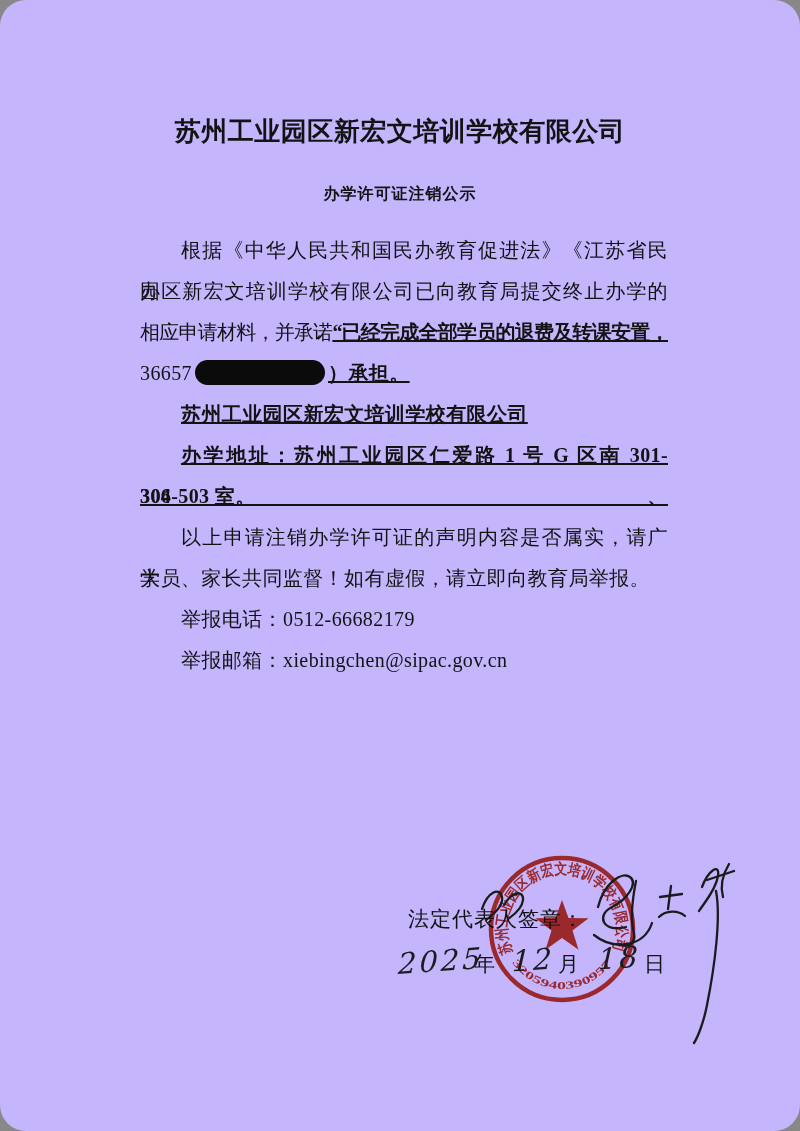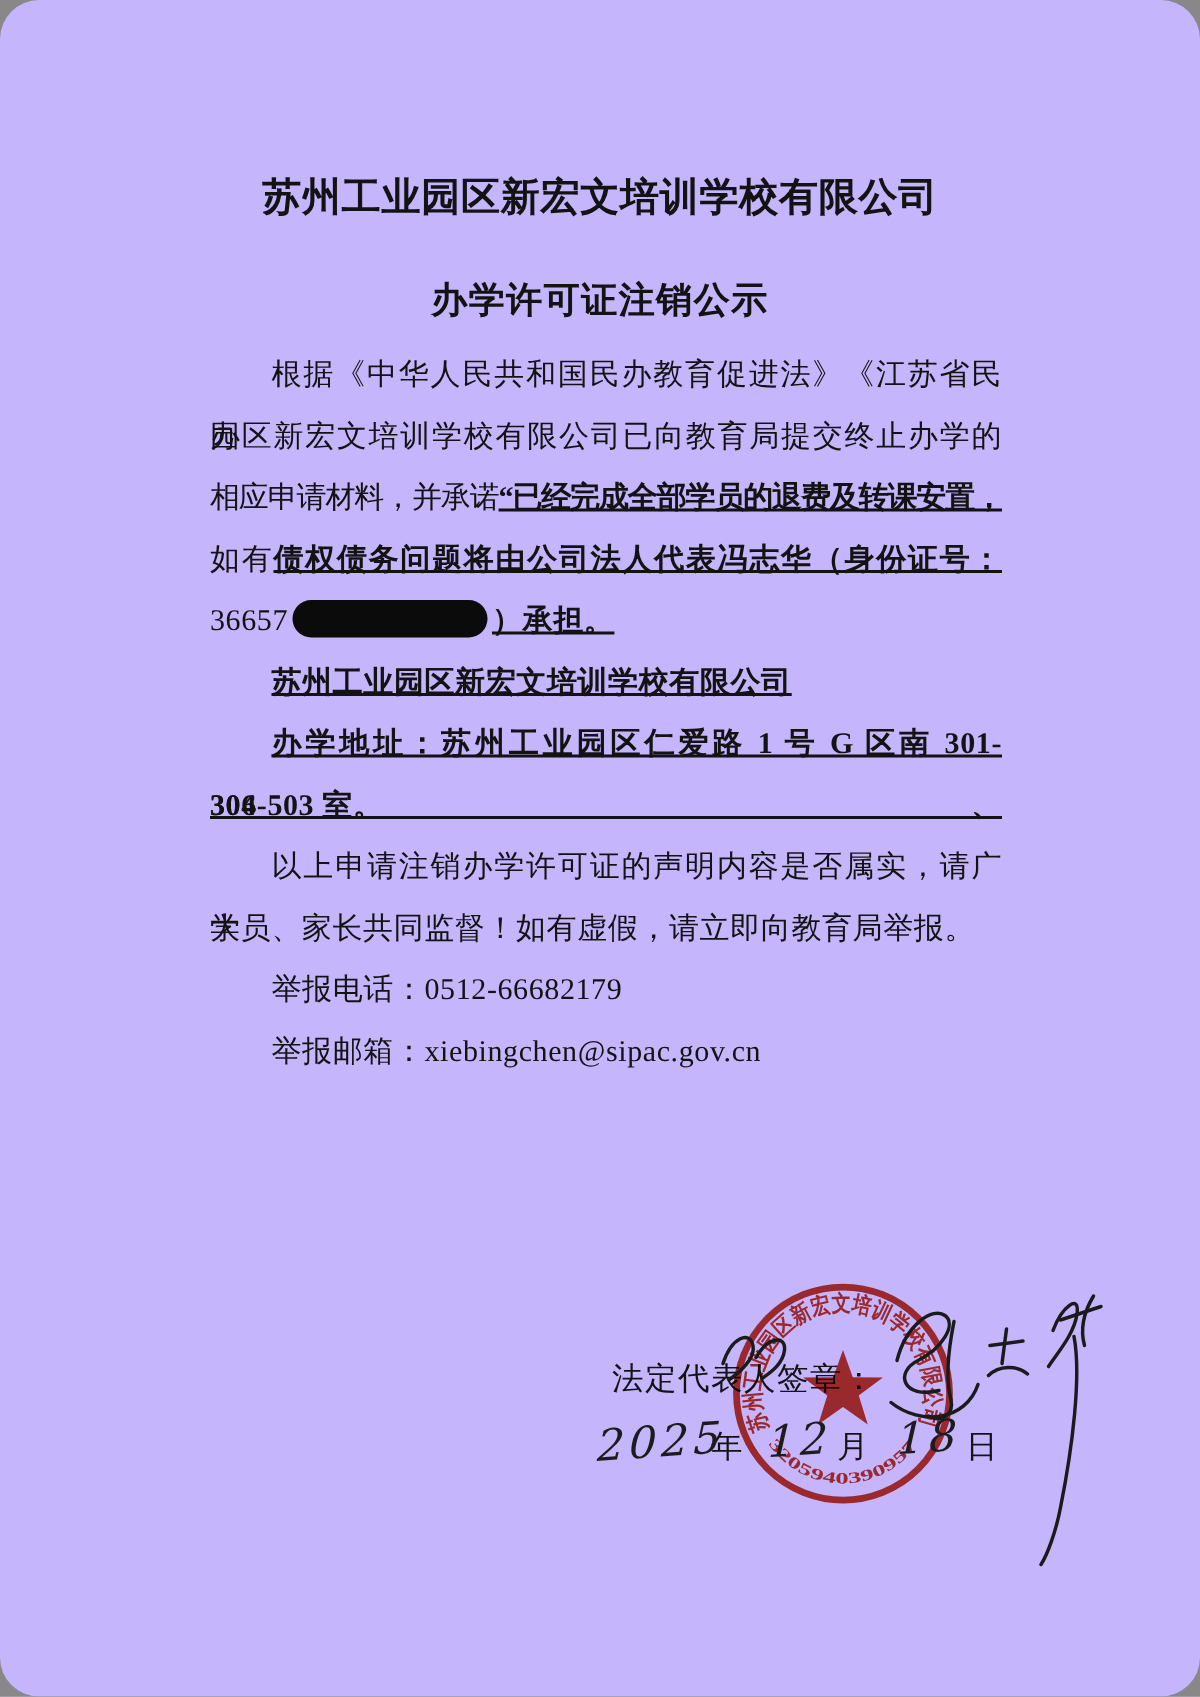--- a/index.html
+++ b/index.html
@@ -7,21 +7,21 @@
     position:relative; width:800px; height:1131px; margin:0 auto;
     background:#c4b5fd; overflow:hidden;
     font-family:"Liberation Serif","DejaVu Serif",serif; color:#131313;border-radius:26px;
   }
   .doc-title {
     position:absolute; top:114px; left:136px; width:528px;
     text-align:center; font-size:26px; font-weight:700; letter-spacing:0.5px;
   }
   .doc-subtitle {
     position:absolute; top:184px; left:136px; width:528px;
-    text-align:center; font-size:24px; font-weight:700; letter-spacing:1px;
+    text-align:center; font-size:16px; font-weight:700; letter-spacing:1px;
   }
   .doc-body { position:absolute; top:230px; left:140px; width:528px; }
   .line { line-height:41px; height:41px; font-size:20px; letter-spacing:0.4px; white-space:nowrap; }
   .line.indent { text-indent:41px; }
   .line.justify { text-align:justify; text-align-last:justify; white-space:normal; }
   .line.tight { letter-spacing:-1.4px; }
   .b { font-weight:700;text-decoration:underline; }
   .redaction {
     display:inline-block; width:130px; height:25px; background:#0b0b0b;
     border-radius:13px; vertical-align:-5px; margin:0 3px;
@@ -41,21 +41,20 @@
 
 <div class="page">
 
   <div class="doc-title">苏州工业园区新宏文培训学校有限公司</div>
   <div class="doc-subtitle">办学许可证注销公示</div>
 
   <div class="doc-body">
       <div class="line indent justify"><span>根据《中华人民共和国民办教育促进法》《江苏省民办</span></div>
       <div class="line justify"><span>园区新宏文培训学校有限公司已向教育局提交终止办学的</span></div>
       <div class="line justify tight"><span>相应申请材料，并承诺</span><span class="b">“已经完成全部学员的退费及转课安置，</span></div>
-      <div class="line justify"><span>如有</span><span class="b">债权债务问题将由公司法人代表冯志华（身份证号：</span></div>
       <div class="line"><span>36657</span><span class="redaction"></span><span class="b">）承担。</span></div>
       <div class="line indent"><span class="b">苏州工业园区新宏文培训学校有限公司</span></div>
       <div class="line indent justify"><span class="b">办学地址：苏州工业园区仁爱路 1 号 G 区南 301-304、</span></div>
       <div class="line"><span class="b">306-503 室。</span></div>
       <div class="line indent justify"><span>以上申请注销办学许可证的声明内容是否属实，请广大</span></div>
       <div class="line"><span>学员、家长共同监督！如有虚假，请立即向教育局举报。</span></div>
       <div class="line indent"><span>举报电话：0512-66682179</span></div>
       <div class="line indent"><span>举报邮箱：xiebingchen@sipac.gov.cn</span></div>
     </div>
 

